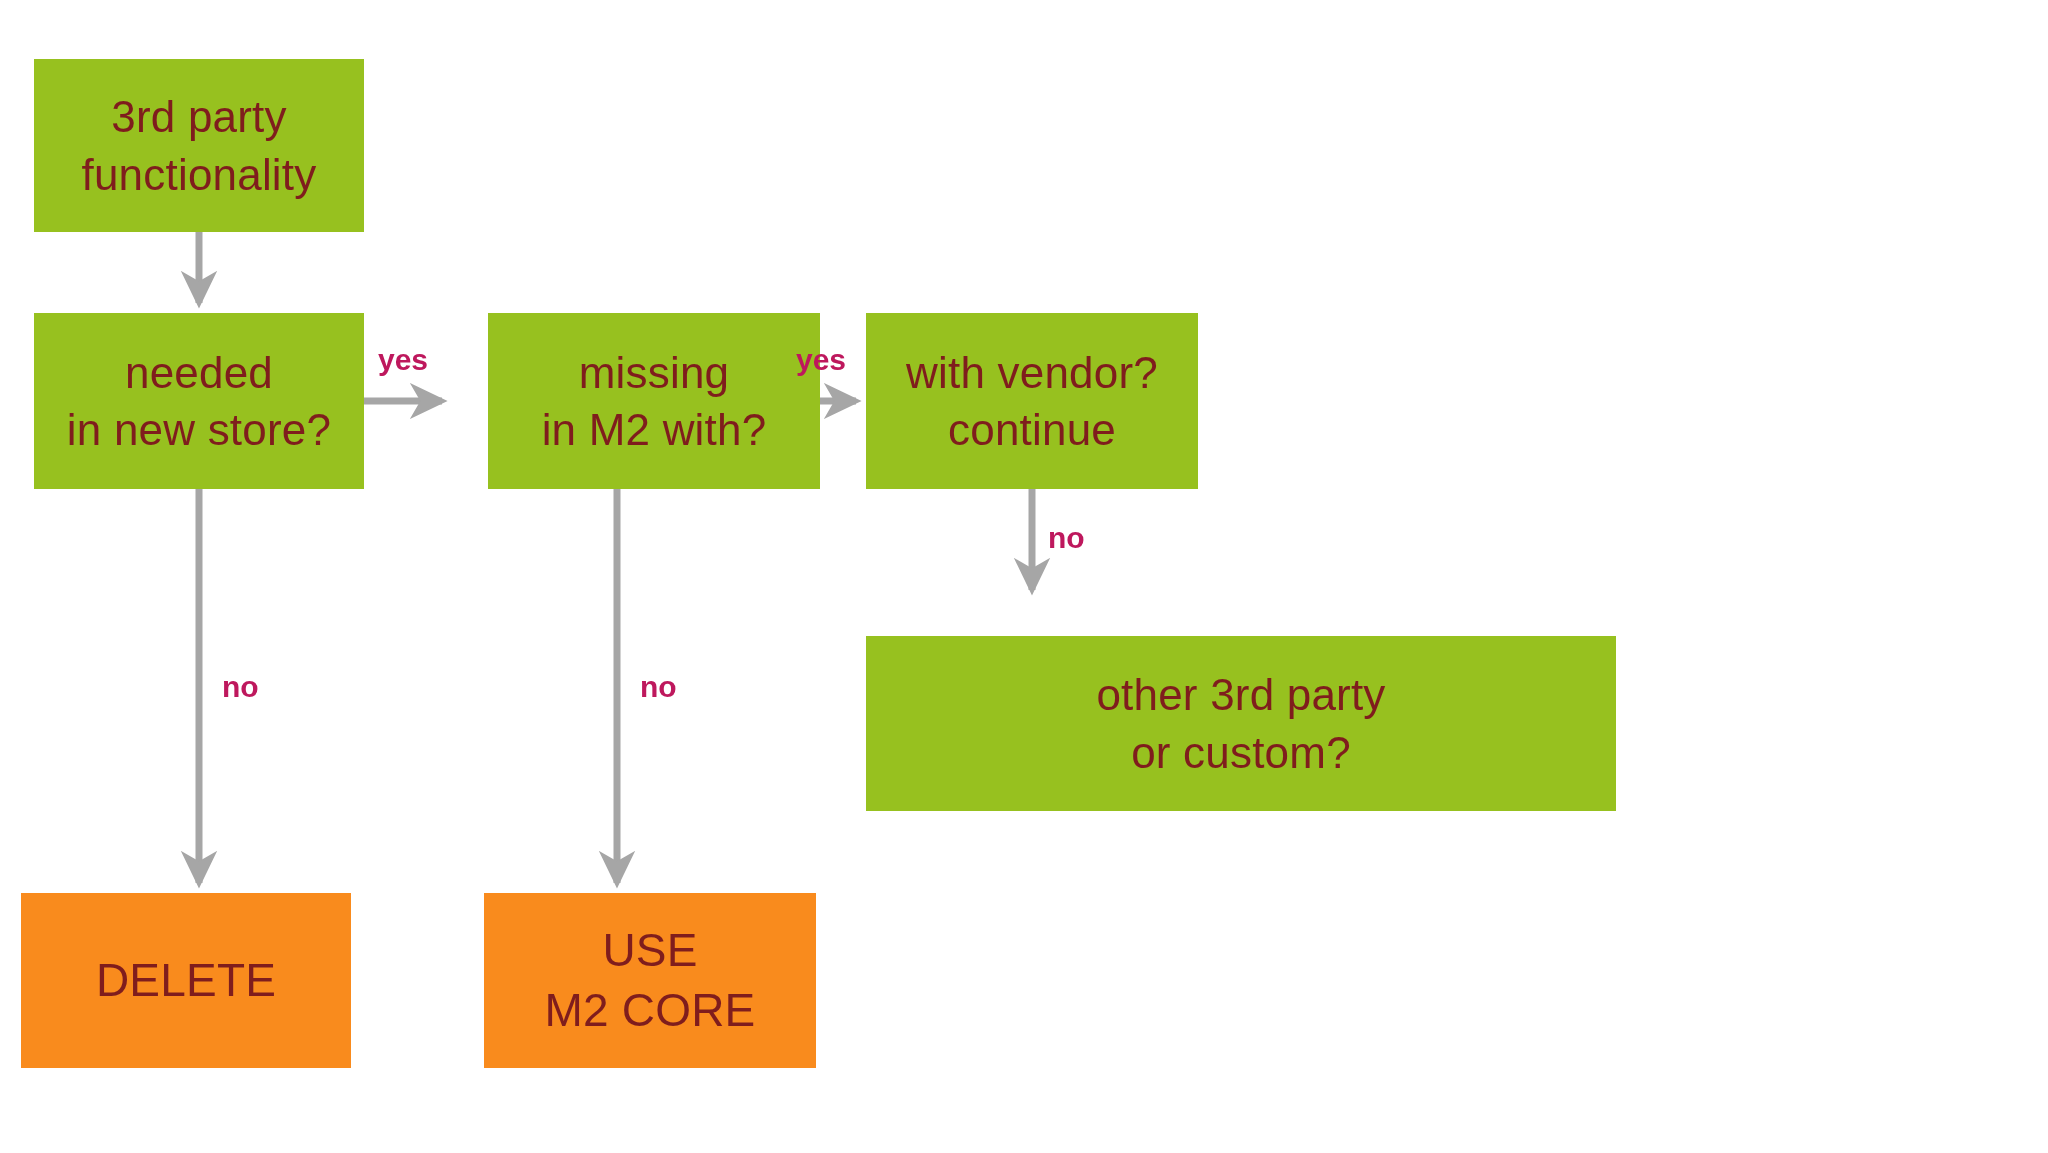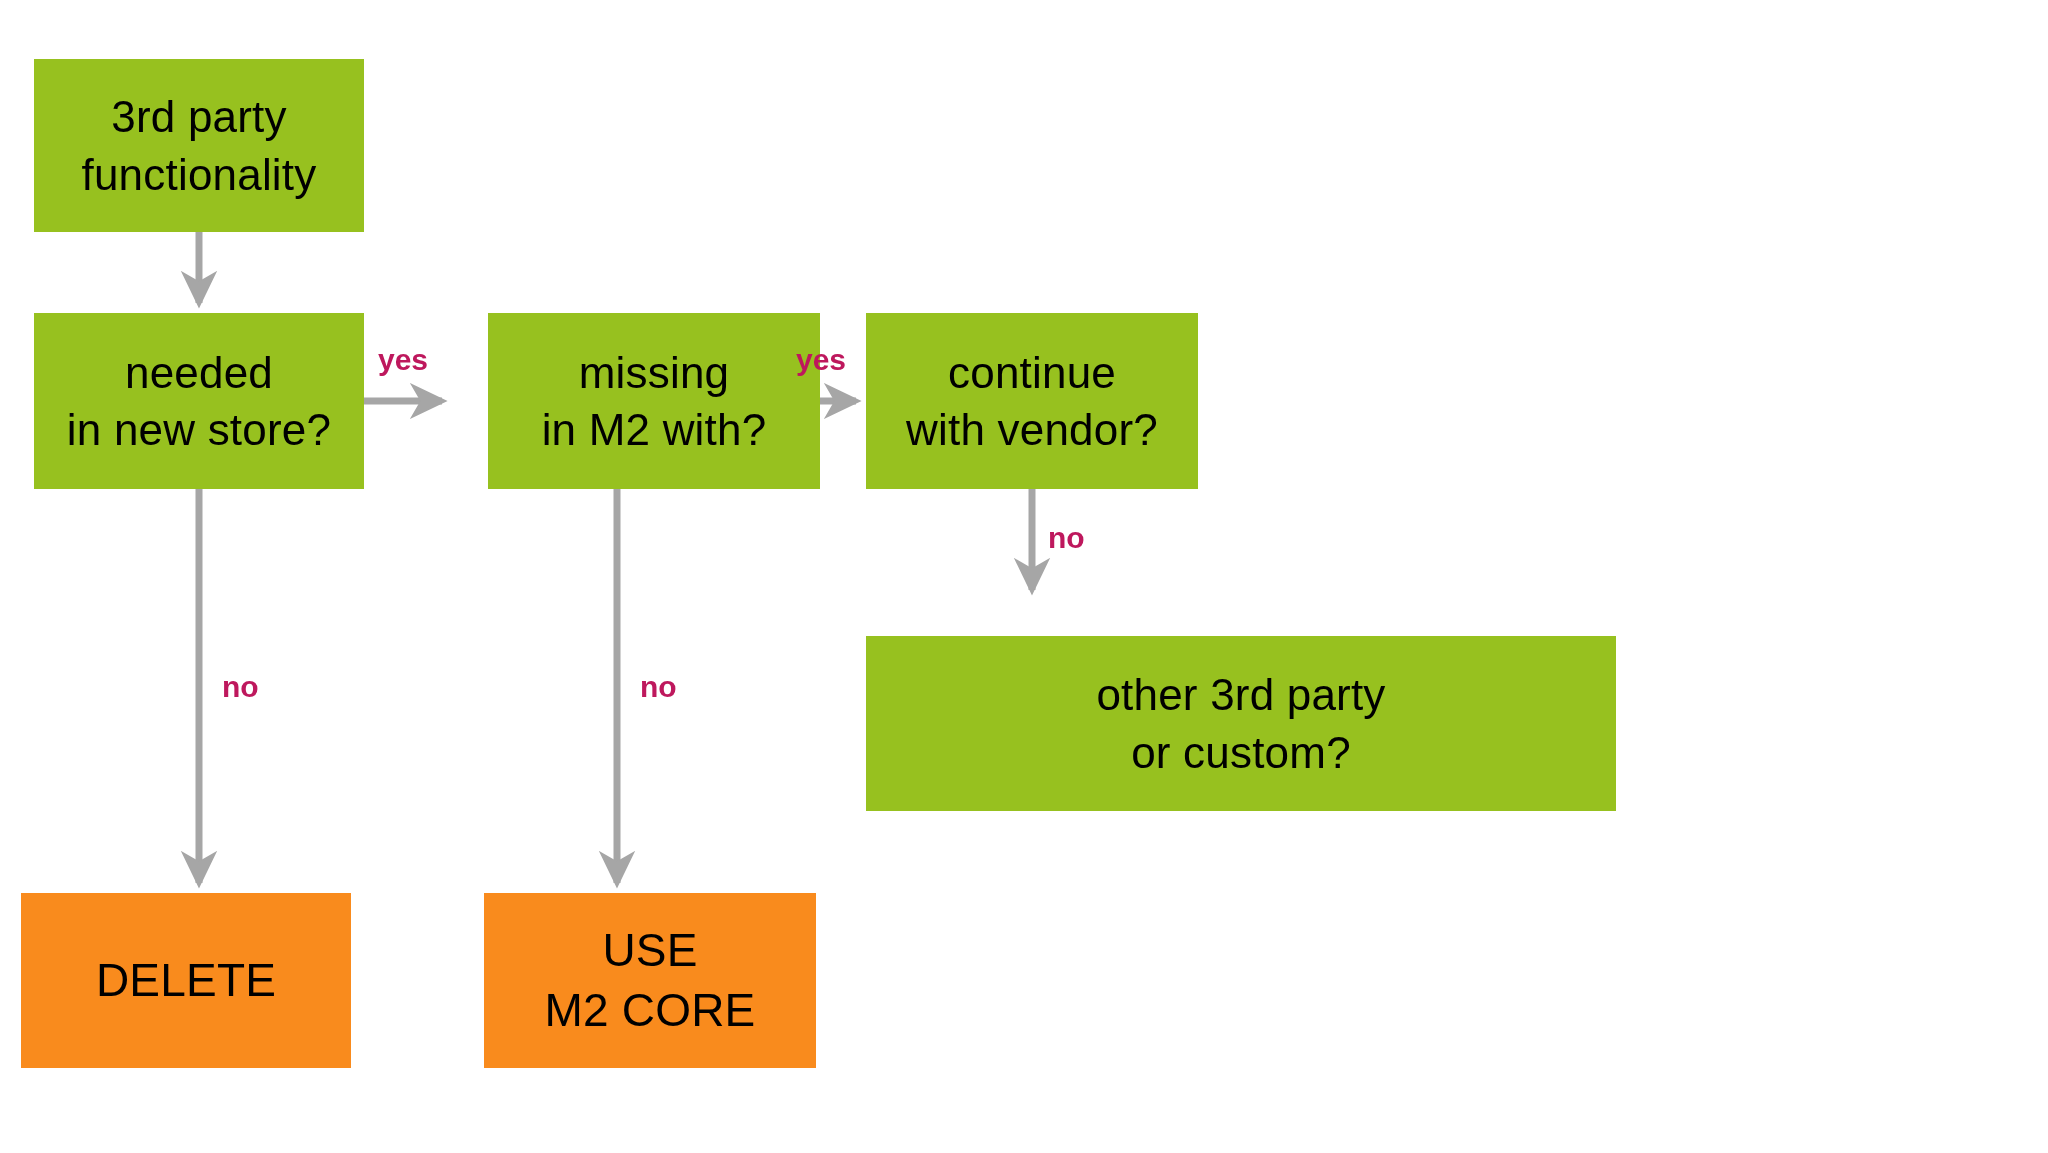--- a/index.html
+++ b/index.html
@@ -17,21 +17,21 @@
     font-family: "Liberation Sans", sans-serif;
   }
   
   .node {
     position: absolute;
     display: flex;
     flex-direction: column;
     align-items: center;
     justify-content: center;
     text-align: center;
-    color: #000000;
+    color: #7f1d1d;
     font-weight: 400;
     line-height: 1.30;
     letter-spacing: 0.2px;
     box-sizing: border-box;
     padding: 2px 10px;
   }
   .node .line { display: block; white-space: nowrap; }
   .node-green  { background: #97c11f; }
   .node-orange { background: #f98b1d; }
 
@@ -96,22 +96,22 @@
     <span class="line">needed</span>
     <span class="line">in new store?</span>
   </div>
 
   <div class="node node-green" style="left:452px; top:313px; width:332px; height:176px; font-size:44px;margin-left:36px;">
     <span class="line">missing</span>
     <span class="line">in M2 with?</span>
   </div>
 
   <div class="node node-green" style="left:866px; top:313px; width:332px; height:176px; font-size:44px;">
+    <span class="line">with vendor?</span>
     <span class="line">continue</span>
-    <span class="line">with vendor?</span>
   </div>
 
   <div class="node node-green" style="left:866px; top:600px; width:750px; height:175px; font-size:44px;margin-top:36px;">
     <span class="line">other 3rd party</span>
     <span class="line">or custom?</span>
   </div>
 
   <div class="node node-orange" style="left:21px; top:893px; width:330px; height:175px; font-size:46px;">
     <span class="line">DELETE</span>
   </div>

